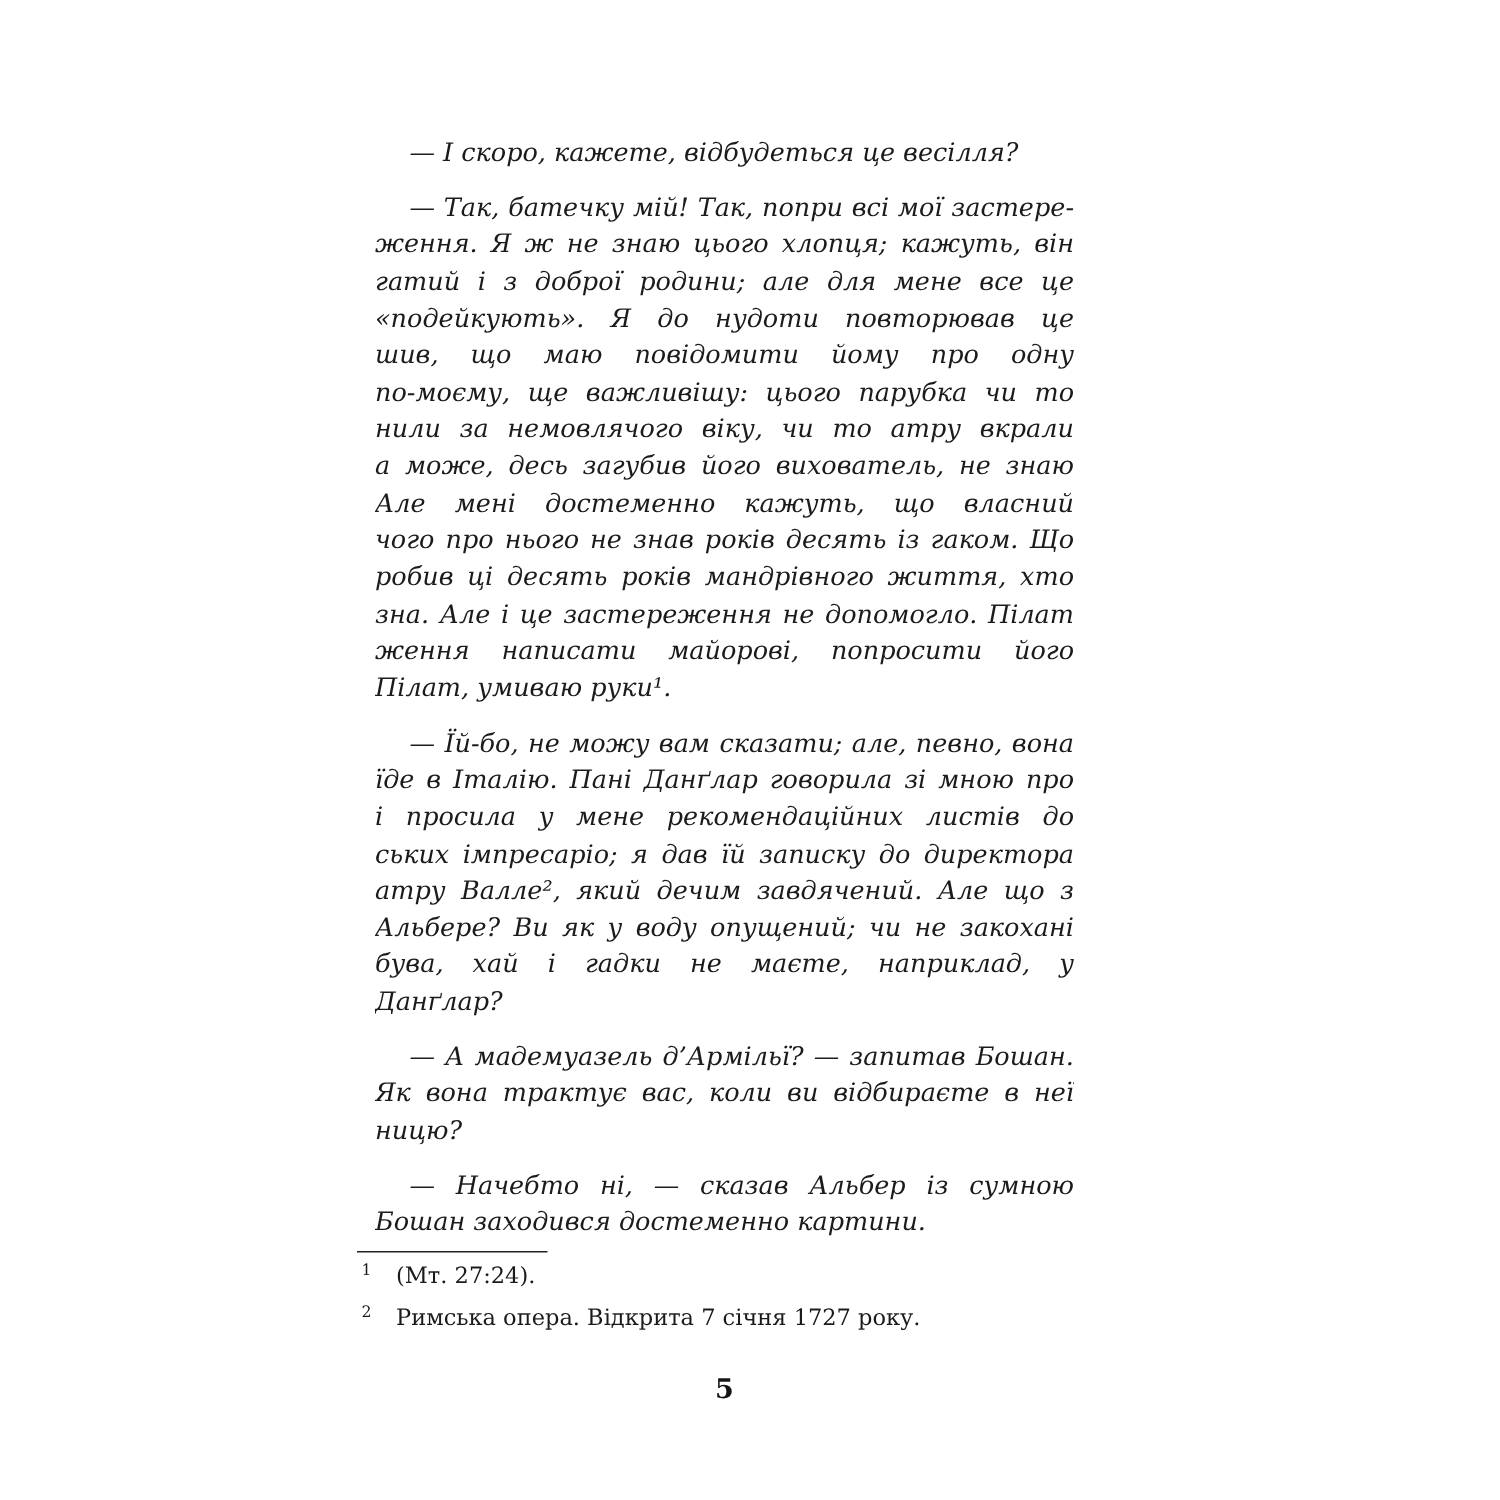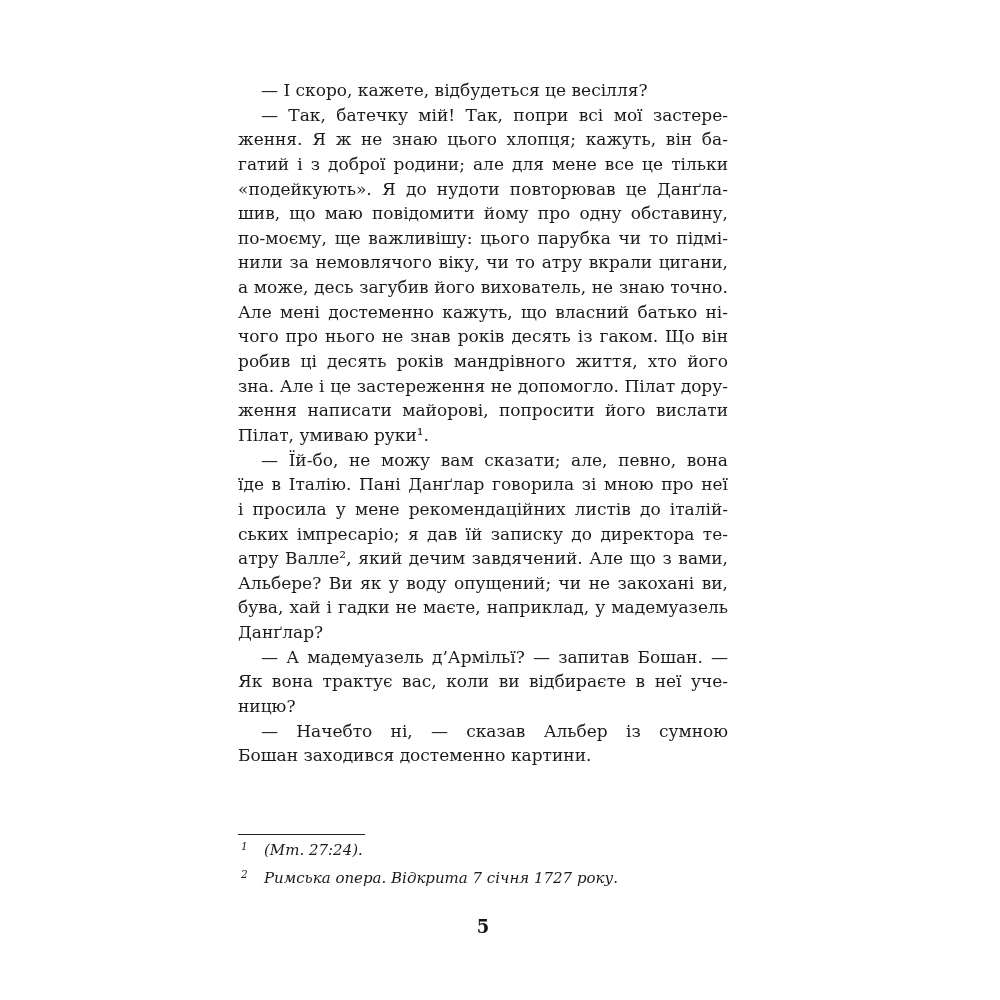--- a/index.html
+++ b/index.html
@@ -15,21 +15,21 @@
     color: #1b1b1b;
   }
   .body-text {
     position: absolute;
     left: 238px;
     top: 78px;
     width: 490px;
     font-size: 17px;
     line-height: 24.65px;
   }
-  .para { margin: 0; padding: 0; }
+  .para { margin: 12px; padding: 0; font-style: italic; }
   .line {
     text-align: justify;
     text-align-last: justify;
     height: 24.65px;
     overflow: hidden;
   }
   .line.last { text-align-last: left; }
   .line.ind  { text-indent: 23px; }
   .fn-sep {
     position: absolute;
@@ -38,21 +38,20 @@
     width: 127px;
     border-top: 1.6px solid #222222;
   }
   .footnote {
     position: absolute;
     left: 238px;
     width: 490px;
     font-size: 15px;
     line-height: 20px;
     white-space: nowrap;
-    font-style: italic;
   }
   .fn1 { top: 840px; }
   .fn2 { top: 868px; }
   .fn-marker {
     display: inline-block;
     width: 26px;
     box-sizing: border-box;
     padding-left: 3px;
     font-size: 10.5px;
     position: relative;

